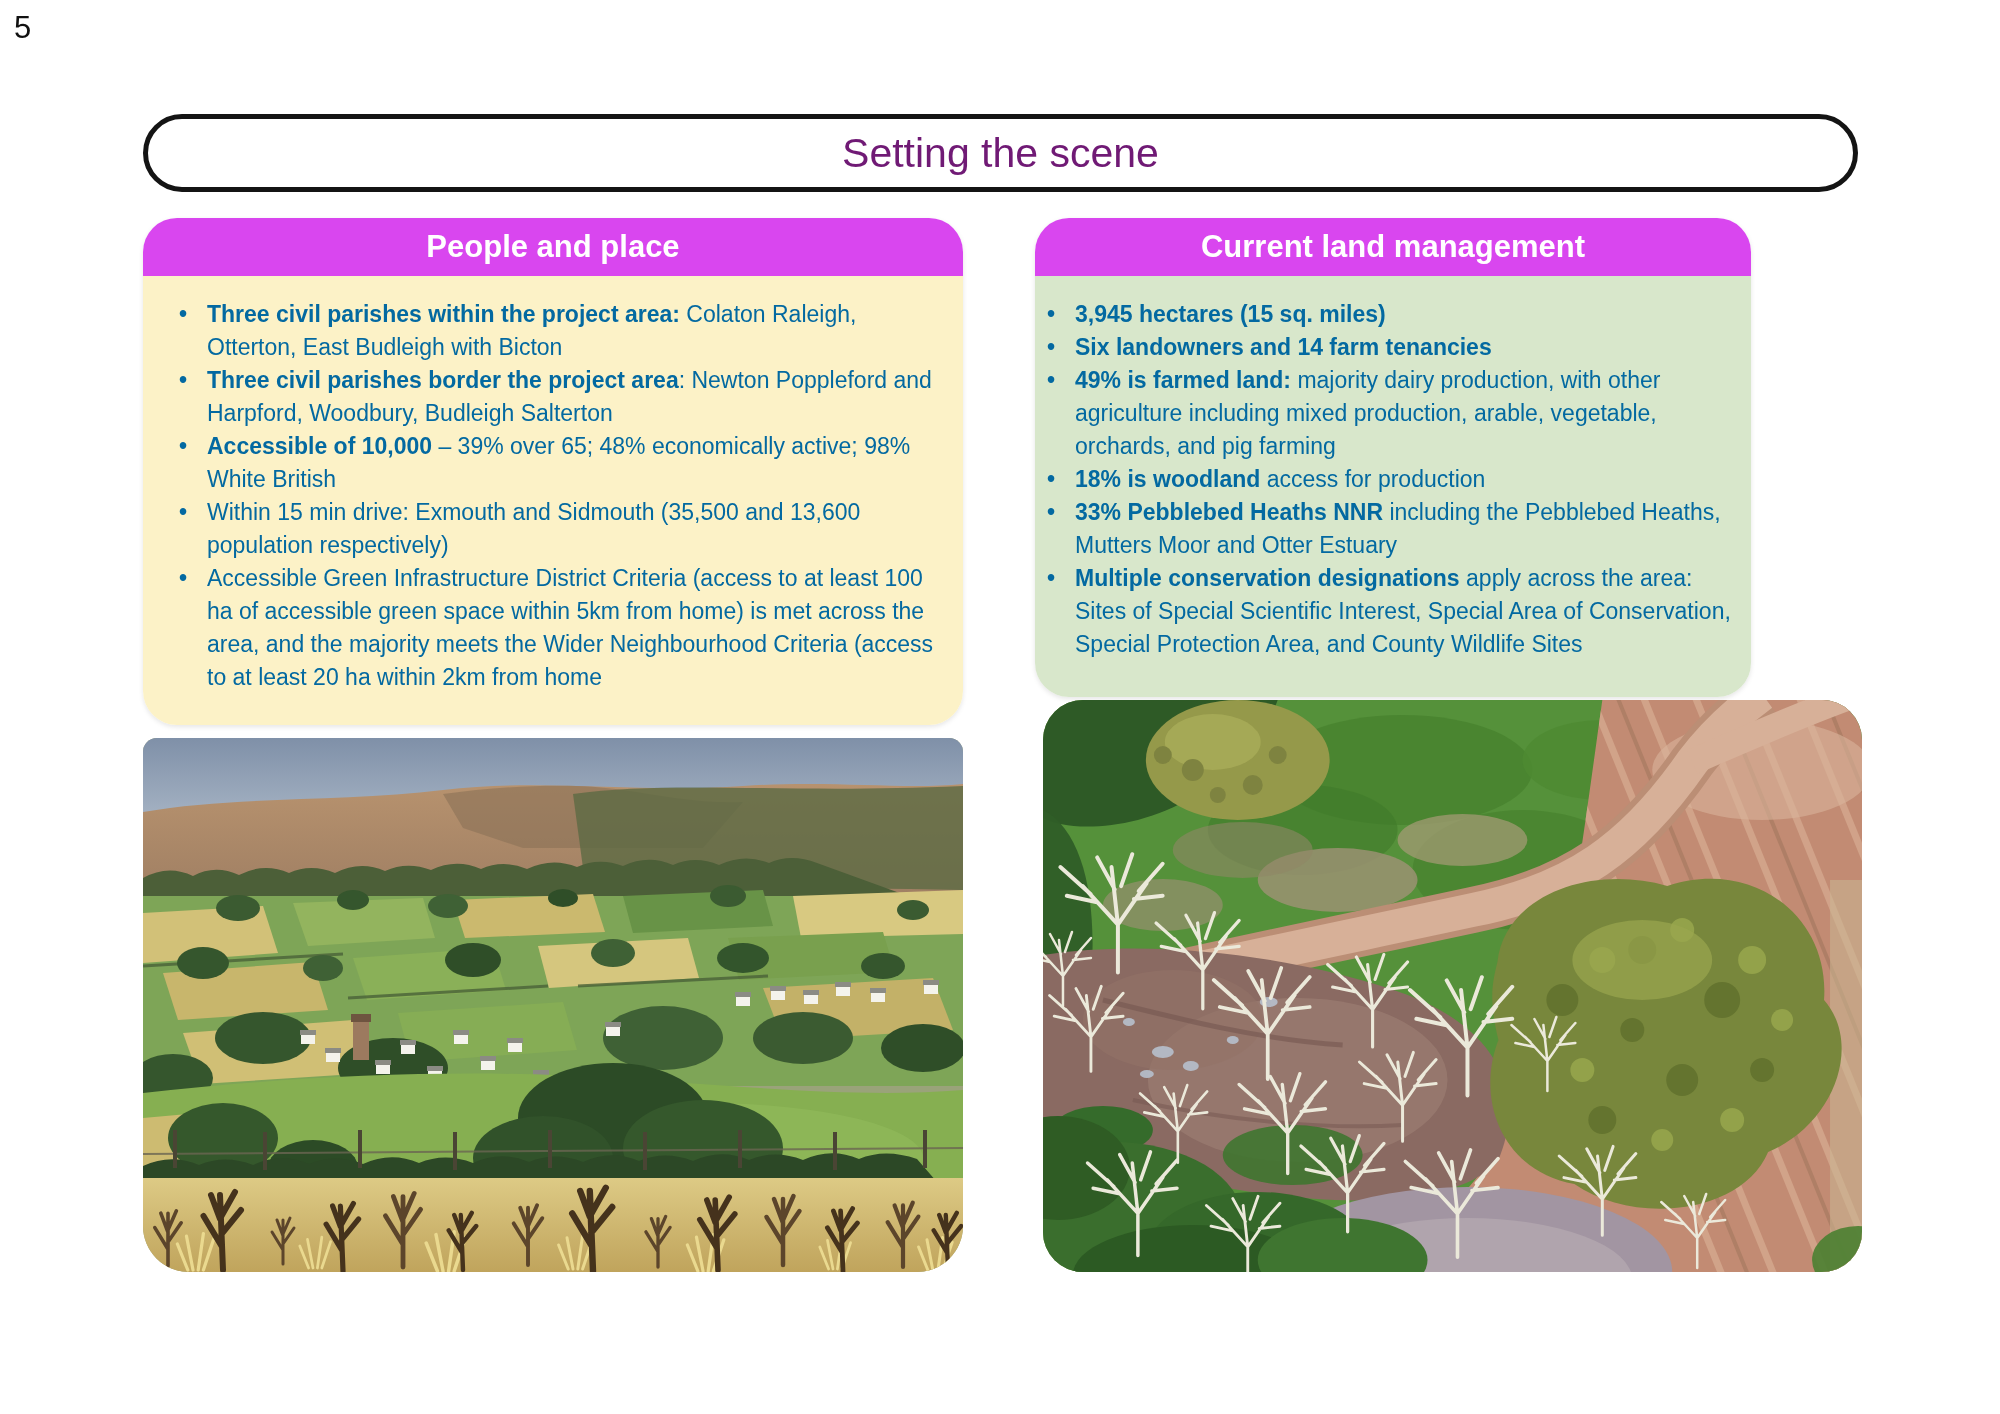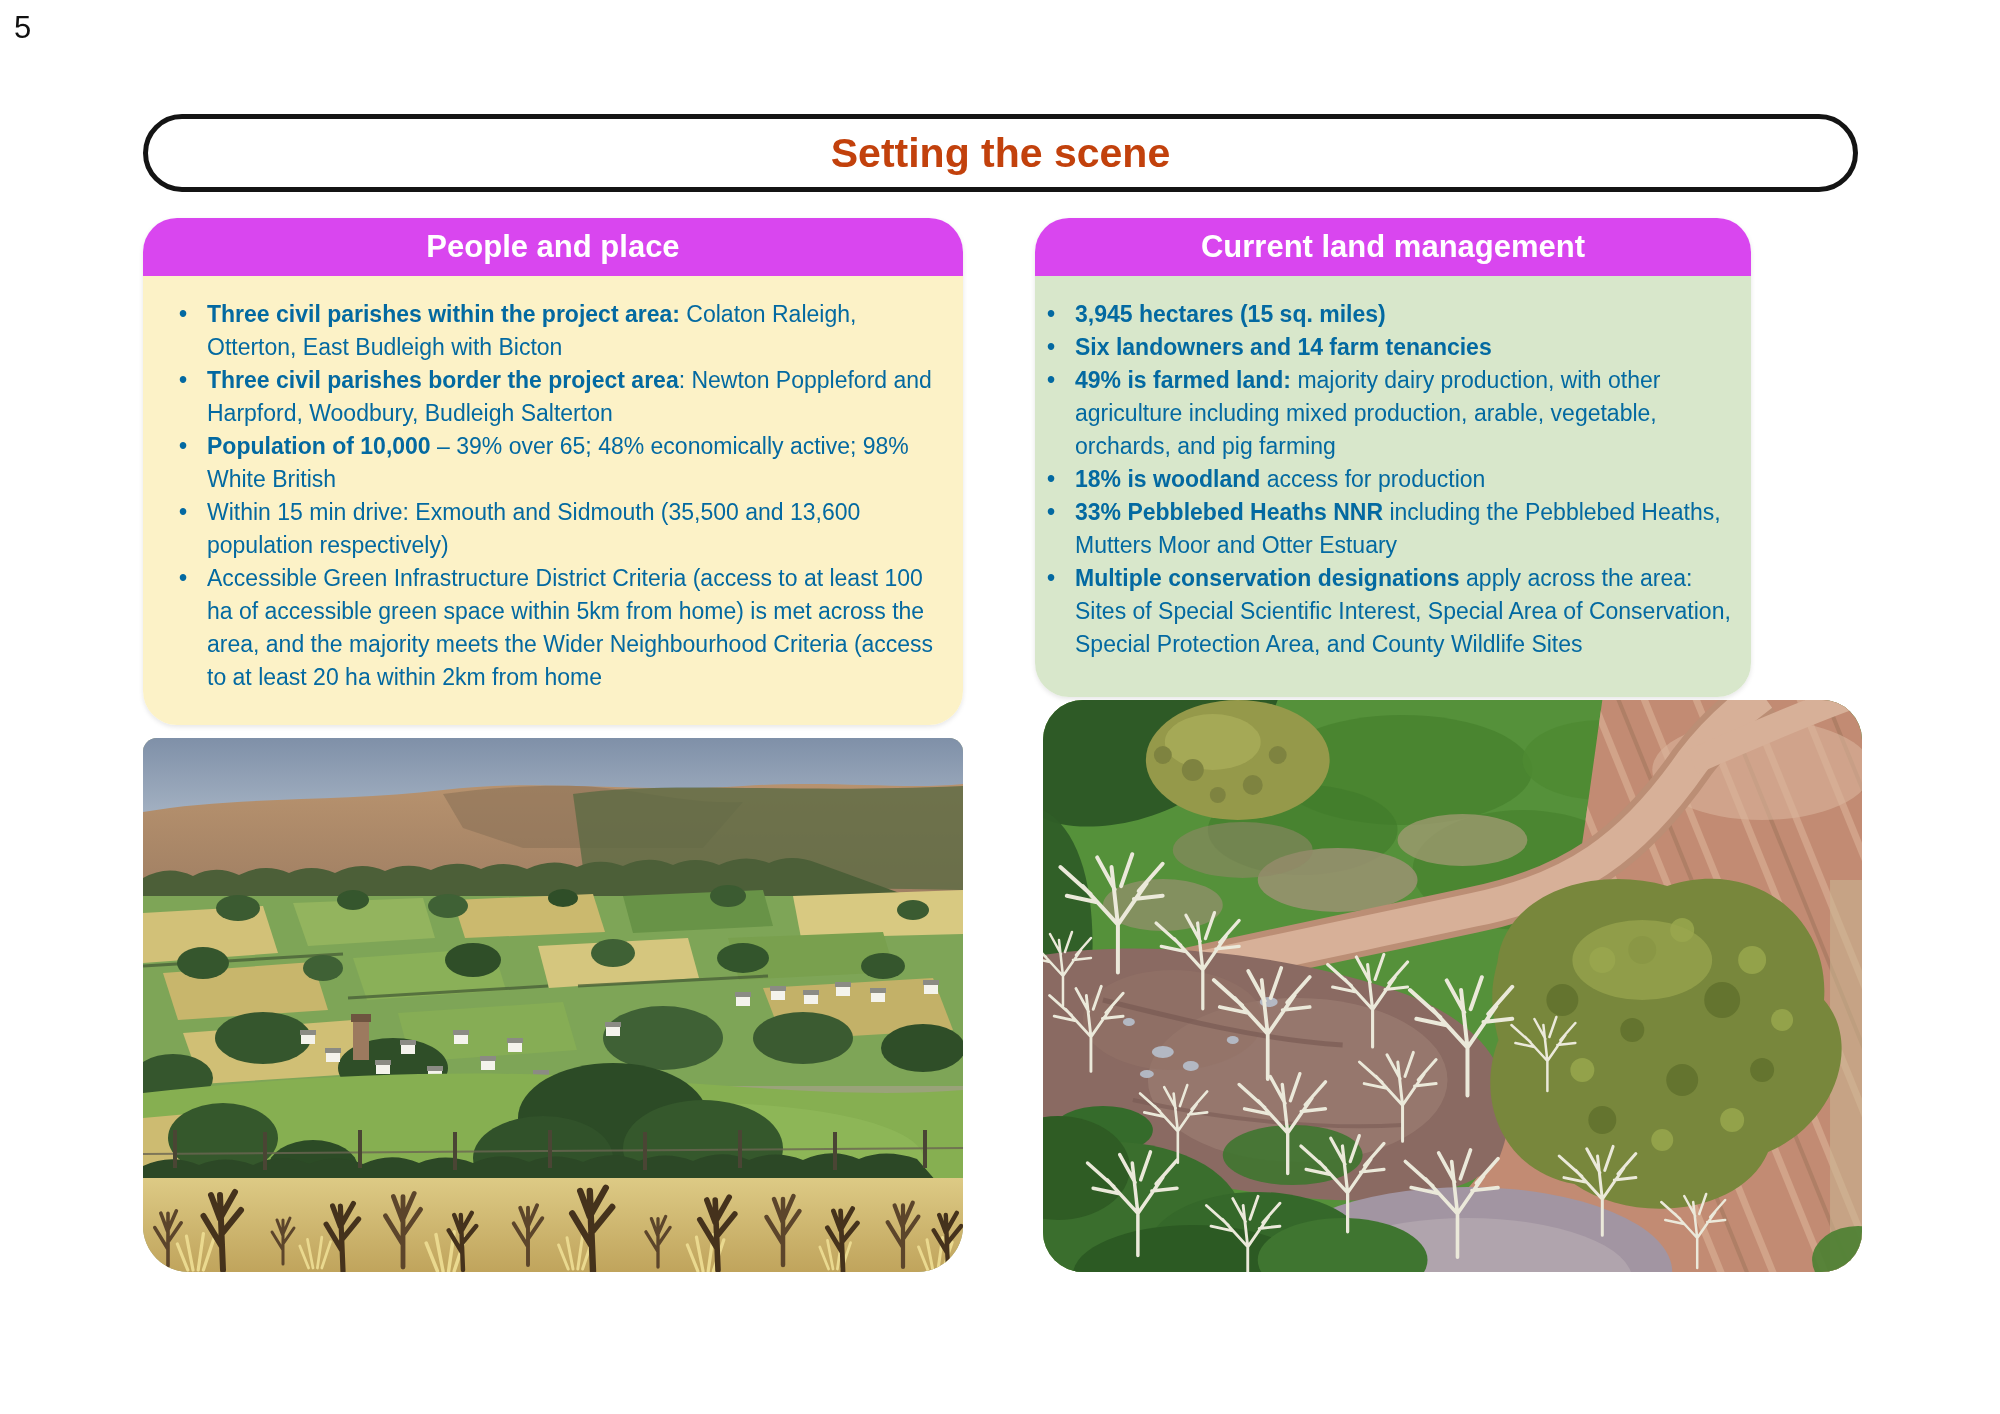--- a/index.html
+++ b/index.html
@@ -6,21 +6,21 @@
   html,body { background:#ffffff; }
   #page {
     position:relative; width:2000px; height:1414px; background:#ffffff;
     font-family:"Liberation Sans", sans-serif; color:#161616; overflow:hidden;
   }
   .pagenum { position:absolute; left:14px; top:10px; font-size:31px; font-weight:400; color:#111; }
   .title-pill {
     position:absolute; left:143px; top:114px; width:1715px; height:78px;
     border:5px solid #141414; border-radius:44px; background:#ffffff;
     display:flex; align-items:center; justify-content:center;
-    font-size:41px; font-weight:700; color:#c2410c;
+    font-size:41px; font-weight:400; color:#701a75;
   }
   .card {
     position:absolute; top:218px; border-radius:34px; overflow:hidden;
     box-shadow:0 2px 5px rgba(0,0,0,0.10);
   }
   .card-l { left:143px; width:820px; }
   .card-r { left:1035px; width:716px; }
   .card-header {
     height:58px; background:#d946ef; color:#ffffff;
     font-size:31px; font-weight:700;
@@ -50,21 +50,21 @@
   </div>
 
   <div class="card card-l">
     <div class="card-header">
       <span>People and place</span>
     </div>
     <div class="card-body">
       <ul>
         <li><span class="b">Three civil parishes within the project area:</span><span> Colaton Raleigh, Otterton, East Budleigh with Bicton</span></li>
         <li><span class="b">Three civil parishes border the project area</span><span>: Newton Poppleford and Harpford, Woodbury, Budleigh Salterton</span></li>
-        <li><span class="b">Population of 10,000</span><span> – 39% over 65; 48% economically active; 98% White British</span></li>
+        <li><span class="b">Accessible of 10,000</span><span> – 39% over 65; 48% economically active; 98% White British</span></li>
         <li><span class="b"></span><span>Within 15 min drive: Exmouth and Sidmouth (35,500 and 13,600 population respectively)</span></li>
         <li><span class="b"></span><span>Accessible Green Infrastructure District Criteria (access to at least 100 ha of accessible green space within 5km from home) is met across the area, and the majority meets the Wider Neighbourhood Criteria (access to at least 20 ha within 2km from home</span></li>
       </ul>
     </div>
   </div>
 
   <div class="card card-r">
     <div class="card-header">
       <span>Current land management</span>
     </div>

